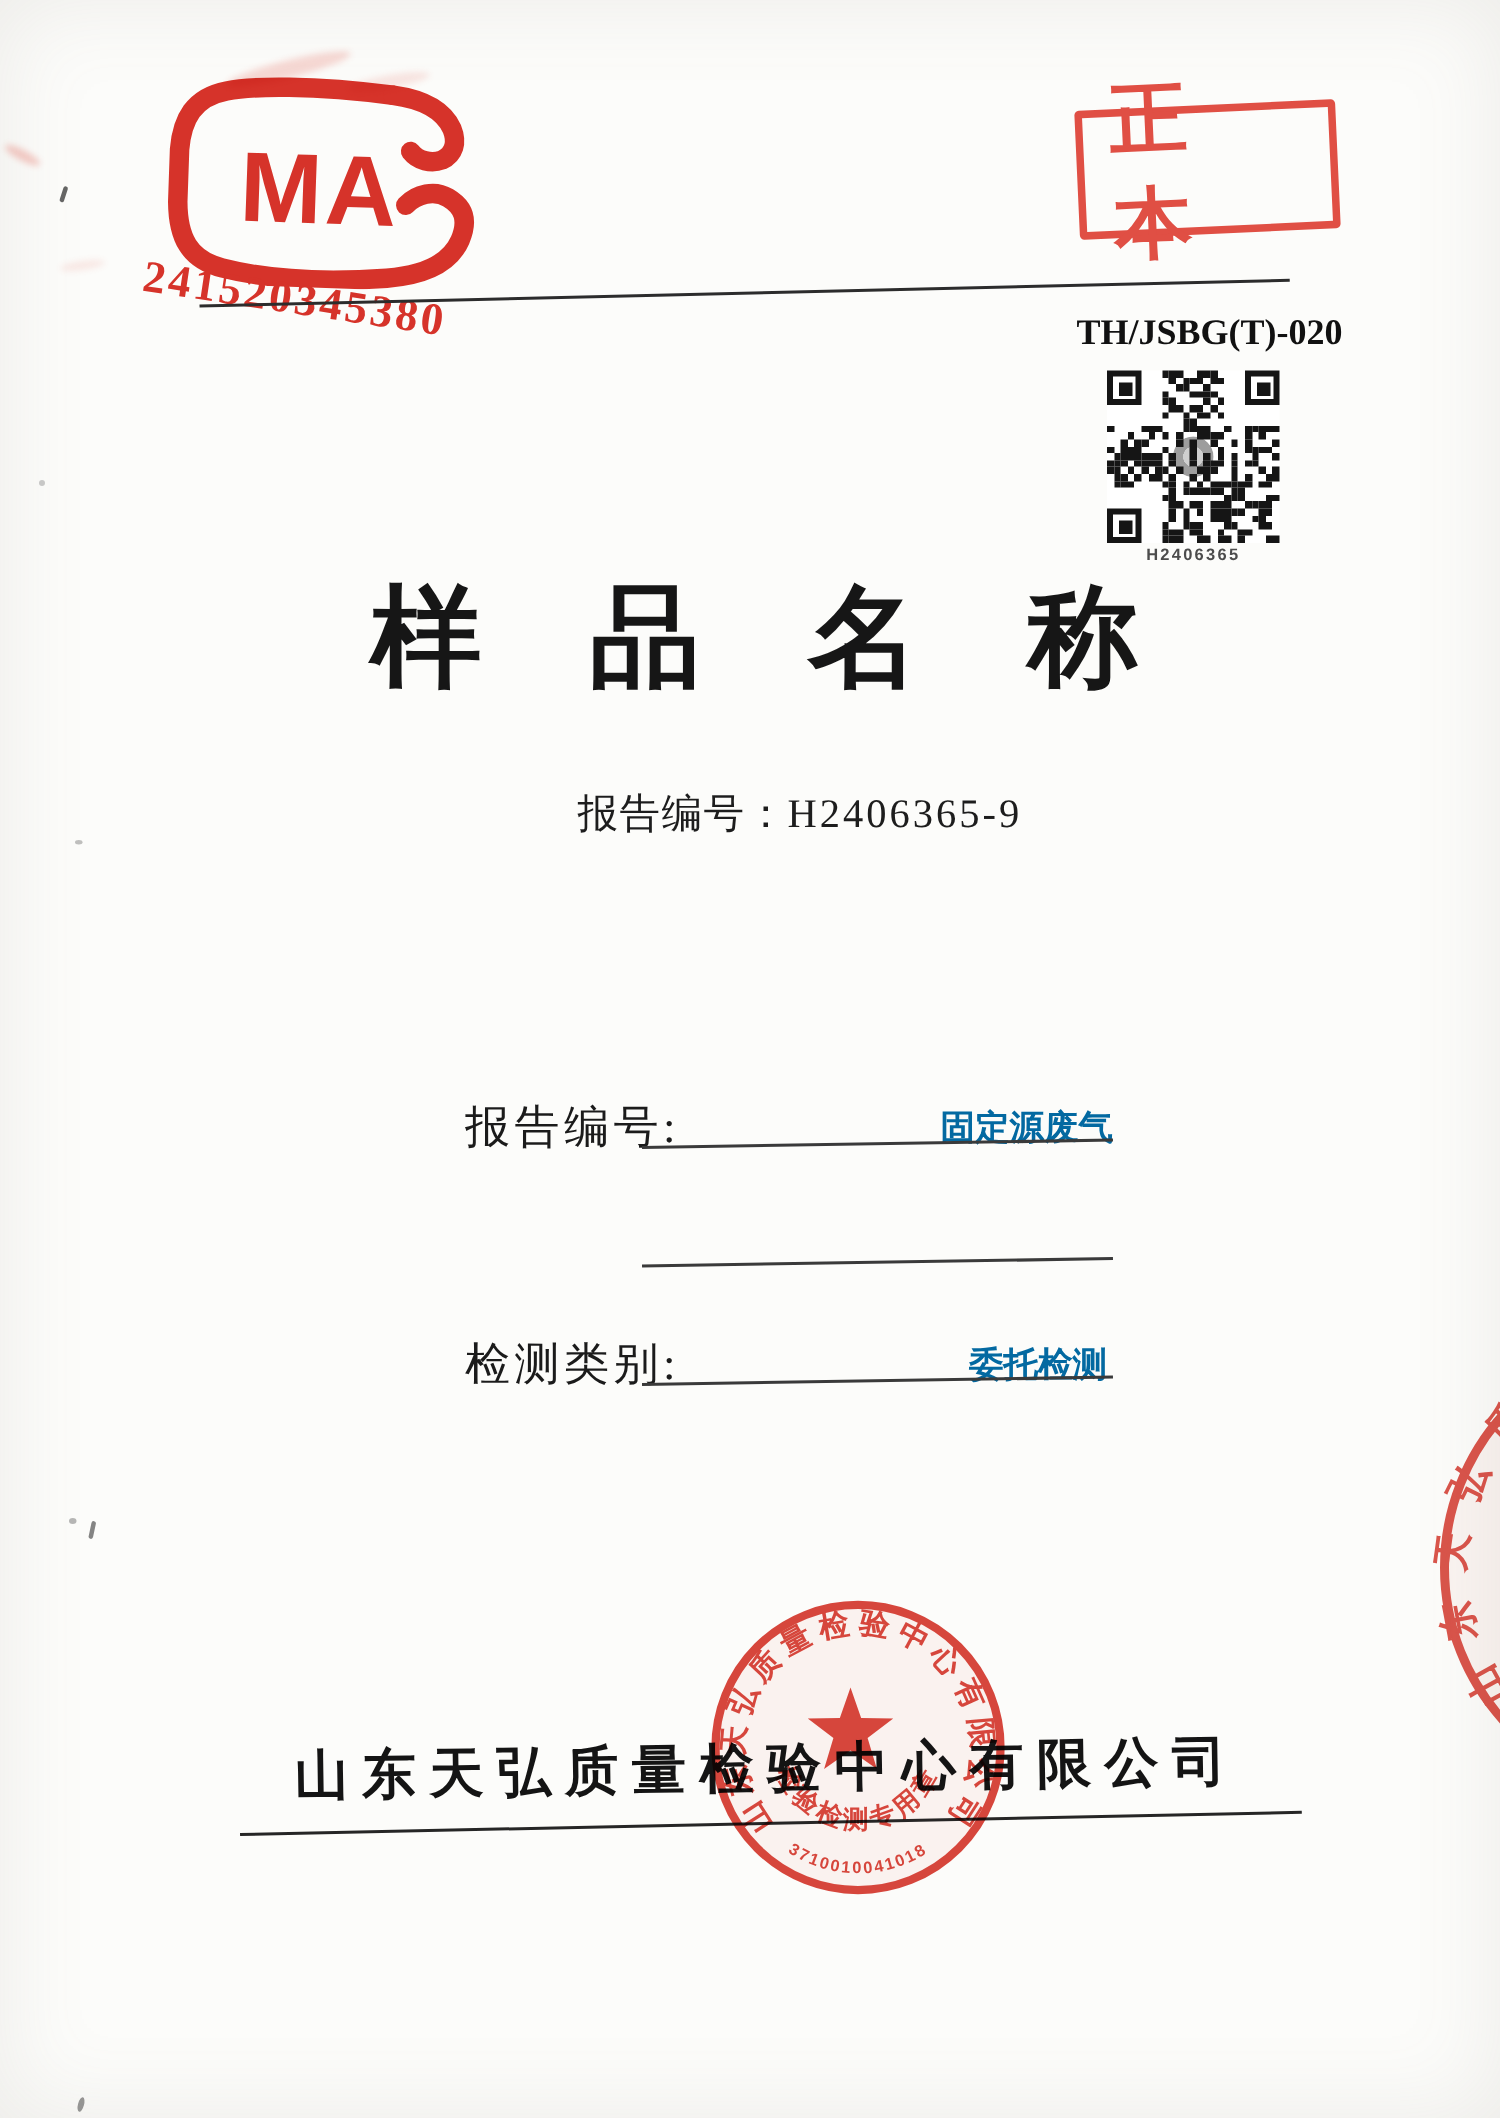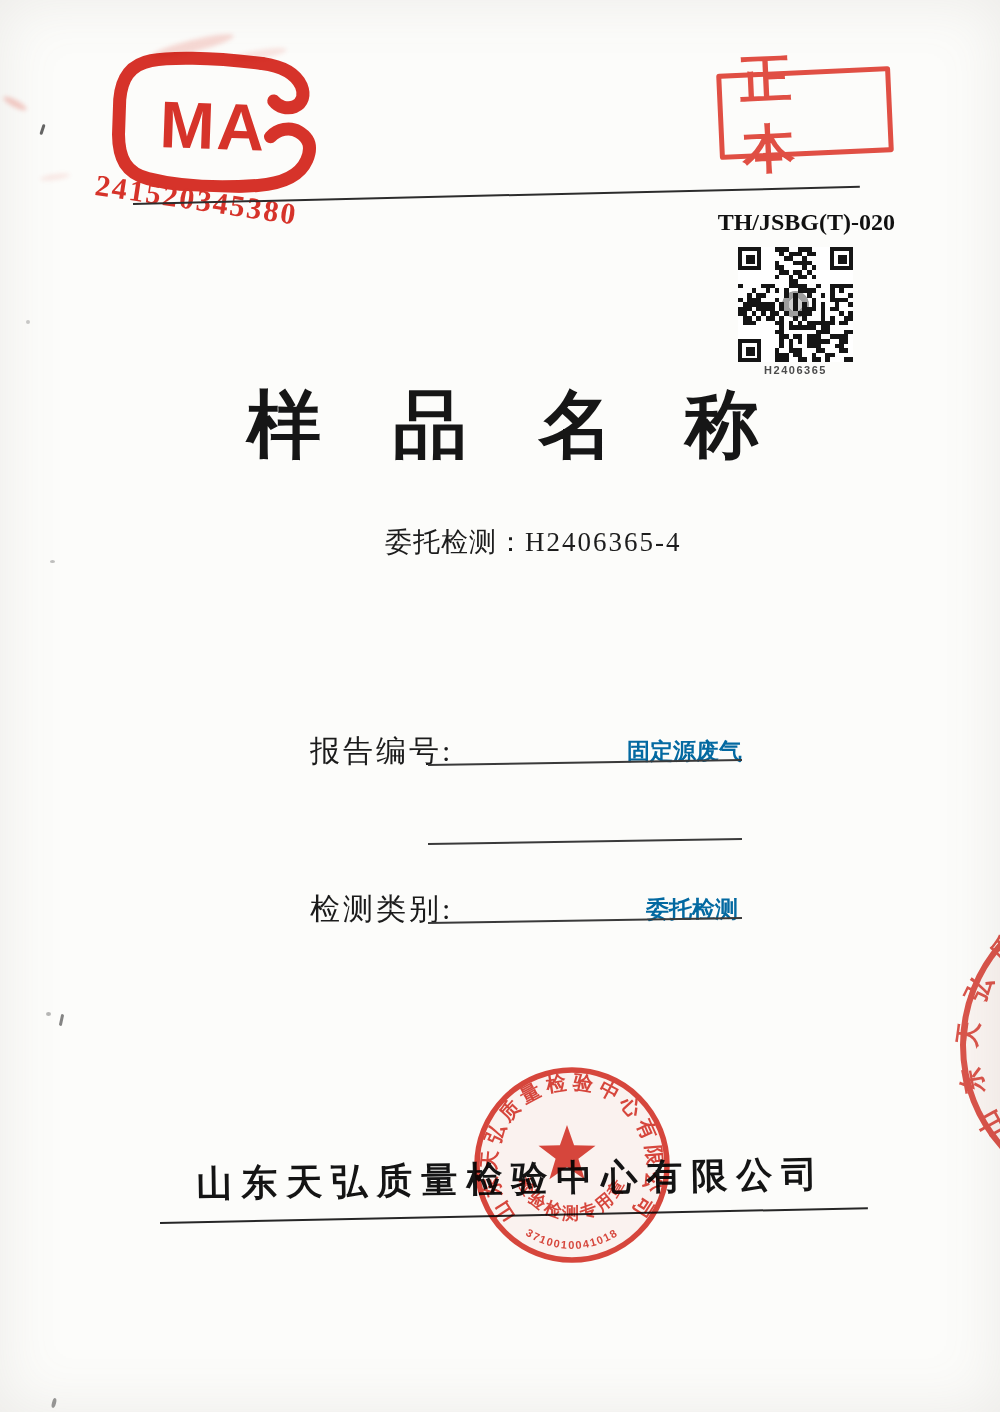--- a/index.html
+++ b/index.html
@@ -349,21 +349,21 @@
       <i style="left: 78.2px; top: 110.4px;"></i>
       <i style="left: 87.4px; top: 110.4px;"></i>
       <i style="left: 105.8px; top: 110.4px;"></i>
       <i style="left: 110.4px; top: 110.4px;"></i>
     </div>
   <div class="abs qr-label">H2406365</div>
 
   <div class="abs title">样品名称</div>
 
   <div class="abs report-no">
-    <span>委托检测：</span><span class="num">H2406365-4</span>
+    <span>报告编号：</span><span class="num">H2406365-9</span>
   </div>
 
   <div class="abs field" style="top:731px;">
     <span class="lbl">报告编号:</span>
     <span class="val">固定源废气</span>
     <span class="line"></span>
   </div>
   <div class="abs field" style="top:810px;">
     <span class="line"></span>
   </div>

